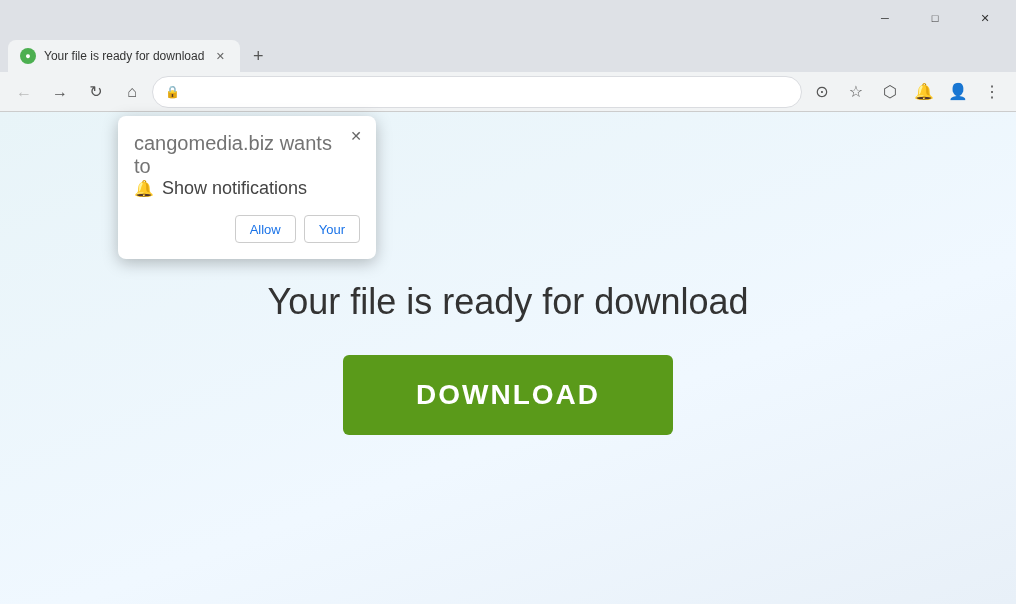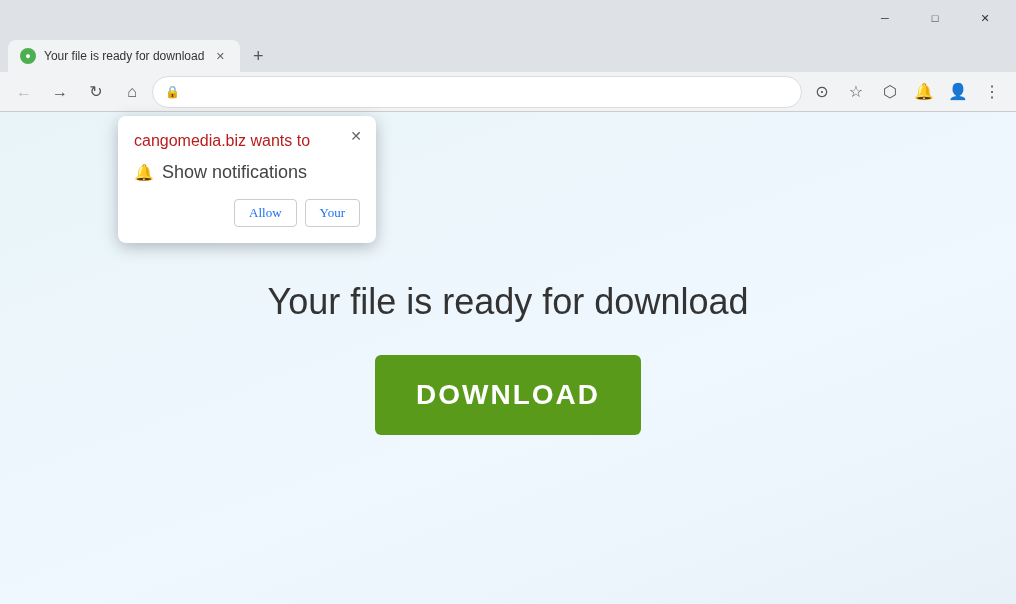--- a/index.html
+++ b/index.html
@@ -178,21 +178,21 @@
     }
 
     .page-heading {
       font-size: 36px;
       font-weight: 400;
       color: #333;
       margin-bottom: 32px;
     }
 
     .download-btn {
-      width: 266px;
+      width: 330px;
       height: 80px;
       background: #5a9a1a;
       border-radius: 6px;
       display: flex;
       align-items: center;
       justify-content: center;
       cursor: pointer;
       color: #fff;
       font-size: 28px;
       font-weight: 600;
@@ -220,23 +220,22 @@
       height: 20px;
       display: flex;
       align-items: center;
       justify-content: center;
       cursor: pointer;
       color: #666;
       font-size: 14px;
       border-radius: 50%;
     }
     .popup-title {
-      font-size: 16px;
-      color: #b91c1c;
-      margin-bottom: 12px;
+      font-size: 20px;
+      color: #737373;
       padding-right: 20px;
     }
     .popup-notification-row {
       display: flex;
       align-items: center;
       gap: 8px;
       margin-bottom: 16px;
     }
     .bell-icon {
       font-size: 16px;
@@ -253,21 +252,20 @@
     }
     .popup-btn {
       height: 28px;
       padding: 0 14px;
       border-radius: 4px;
       border: 1px solid #ccc;
       background: #fff;
       font-size: 13px;
       cursor: pointer;
       color: #1a73e8;
-      font-family: Liberation Serif, serif;
     }
   </style>
 </head>
 <body>
 
 <div class="chrome-frame">
 
   <div class="title-bar">
     <div class="window-controls">
       <button class="win-btn">─</button>

